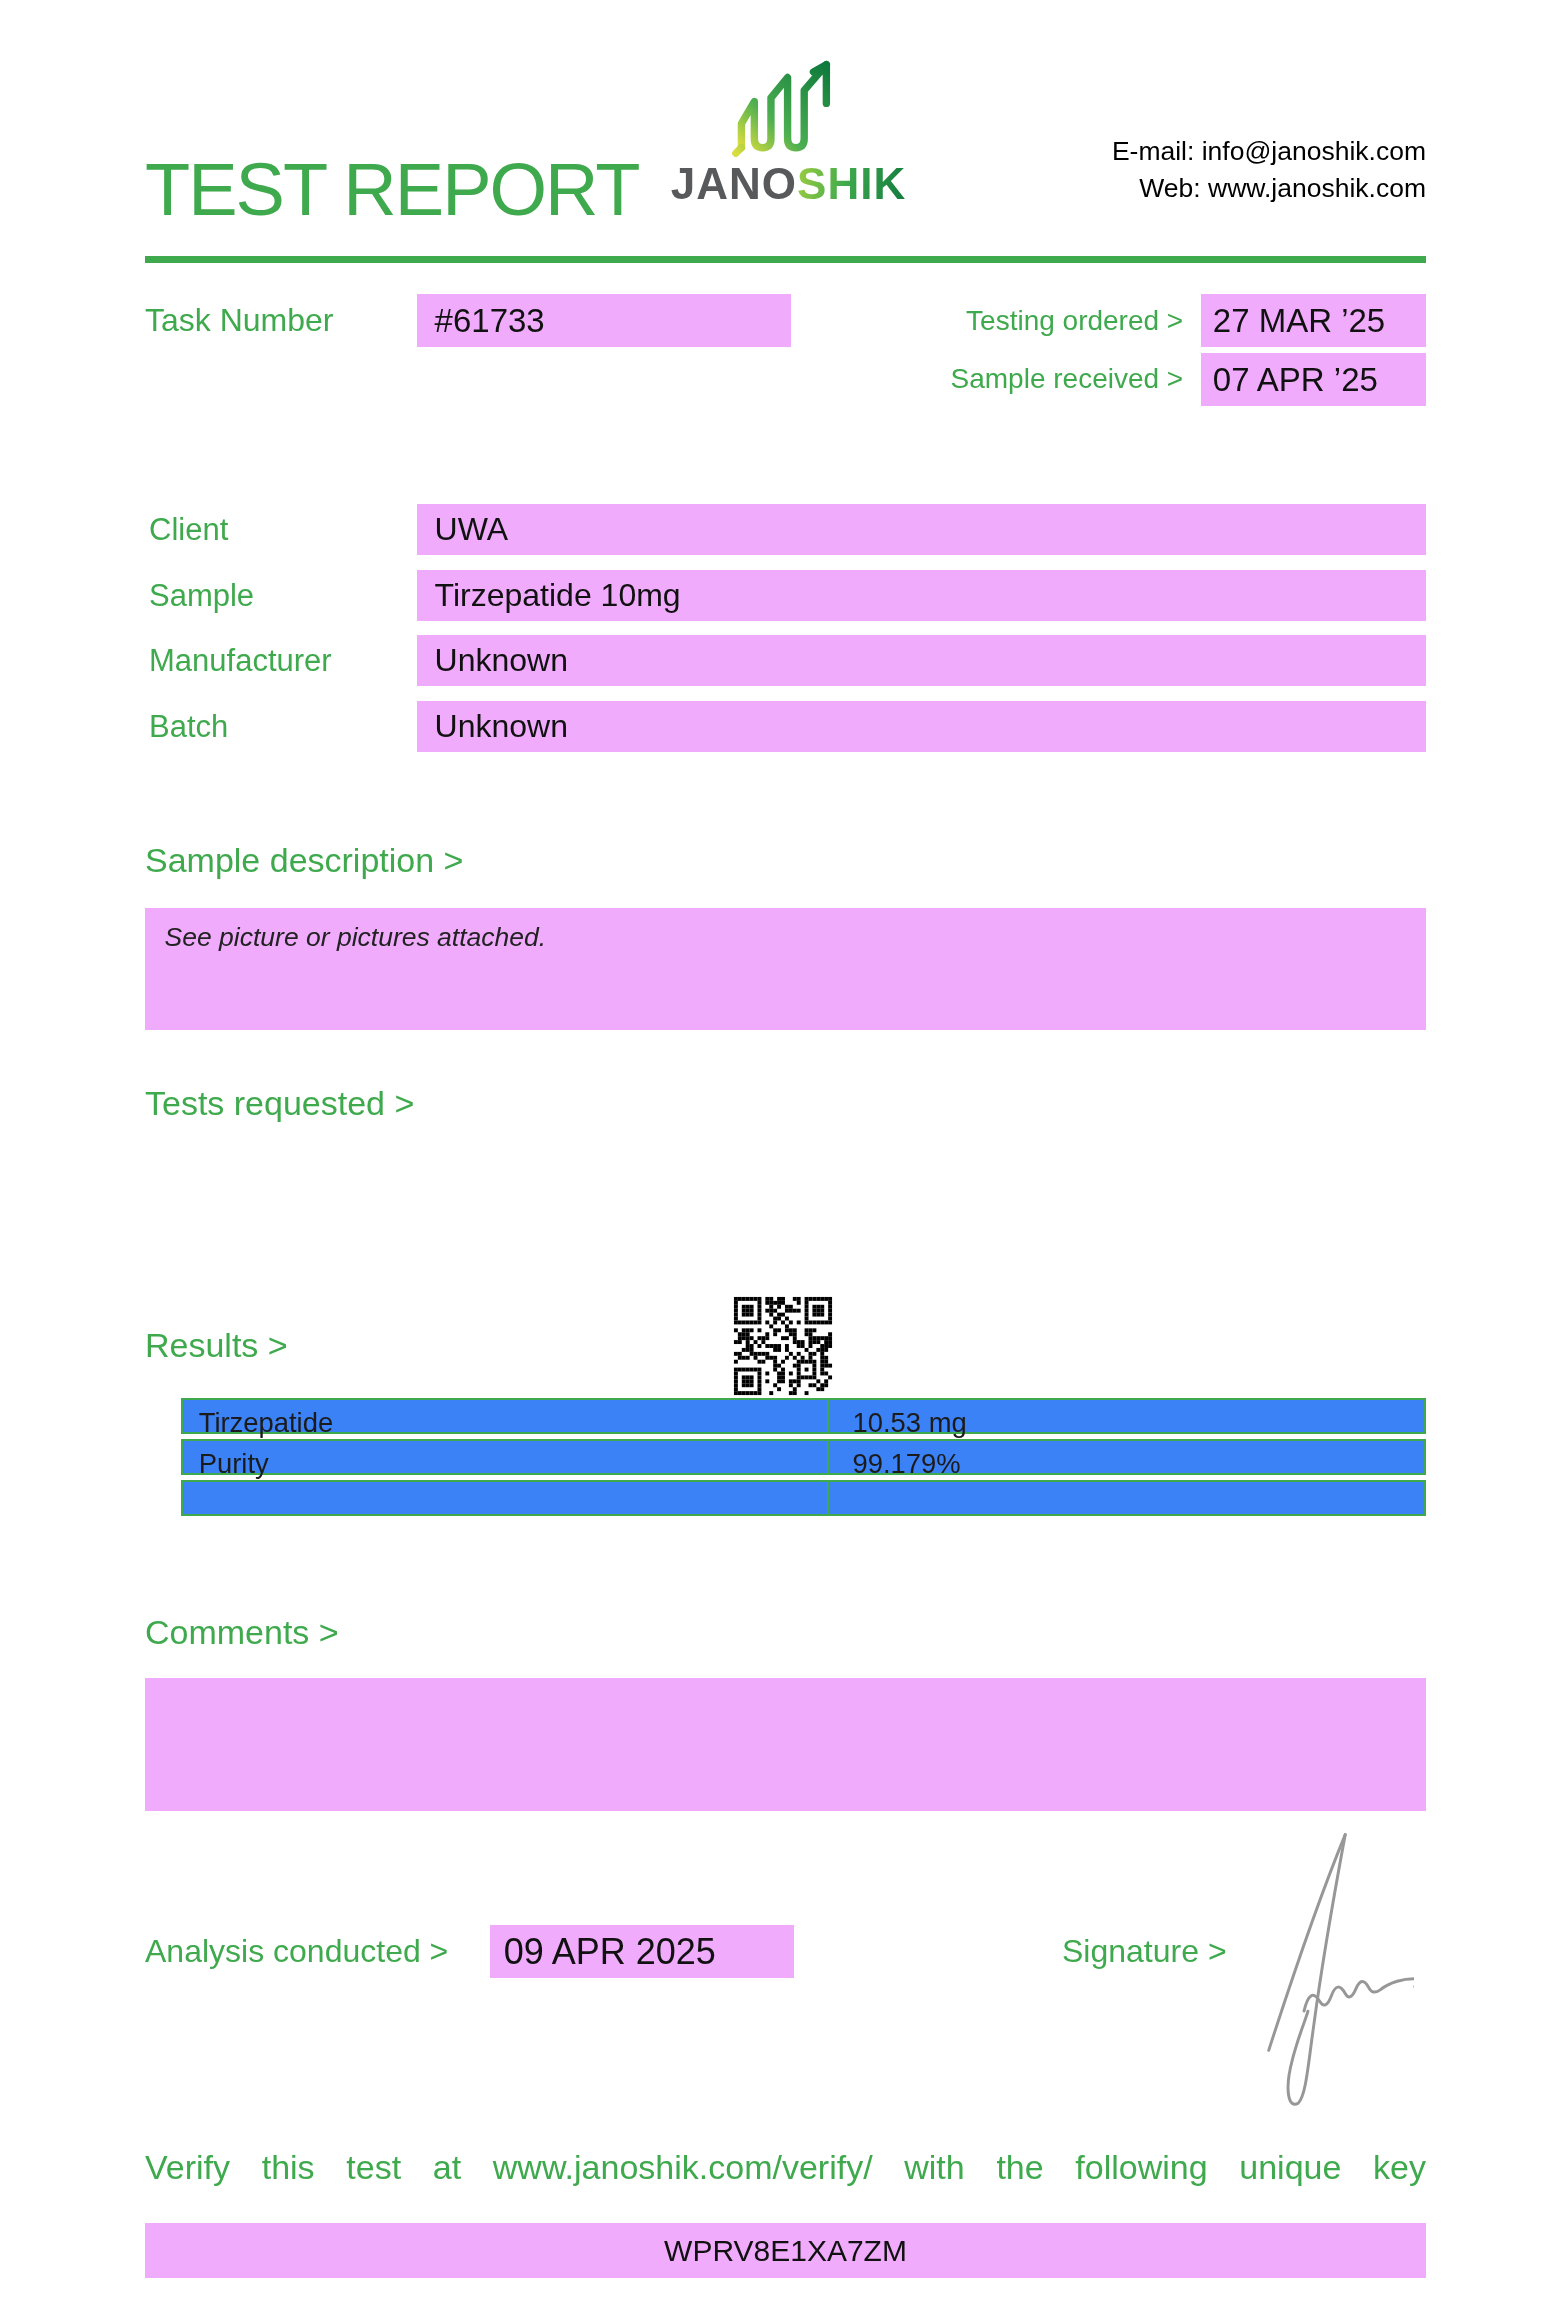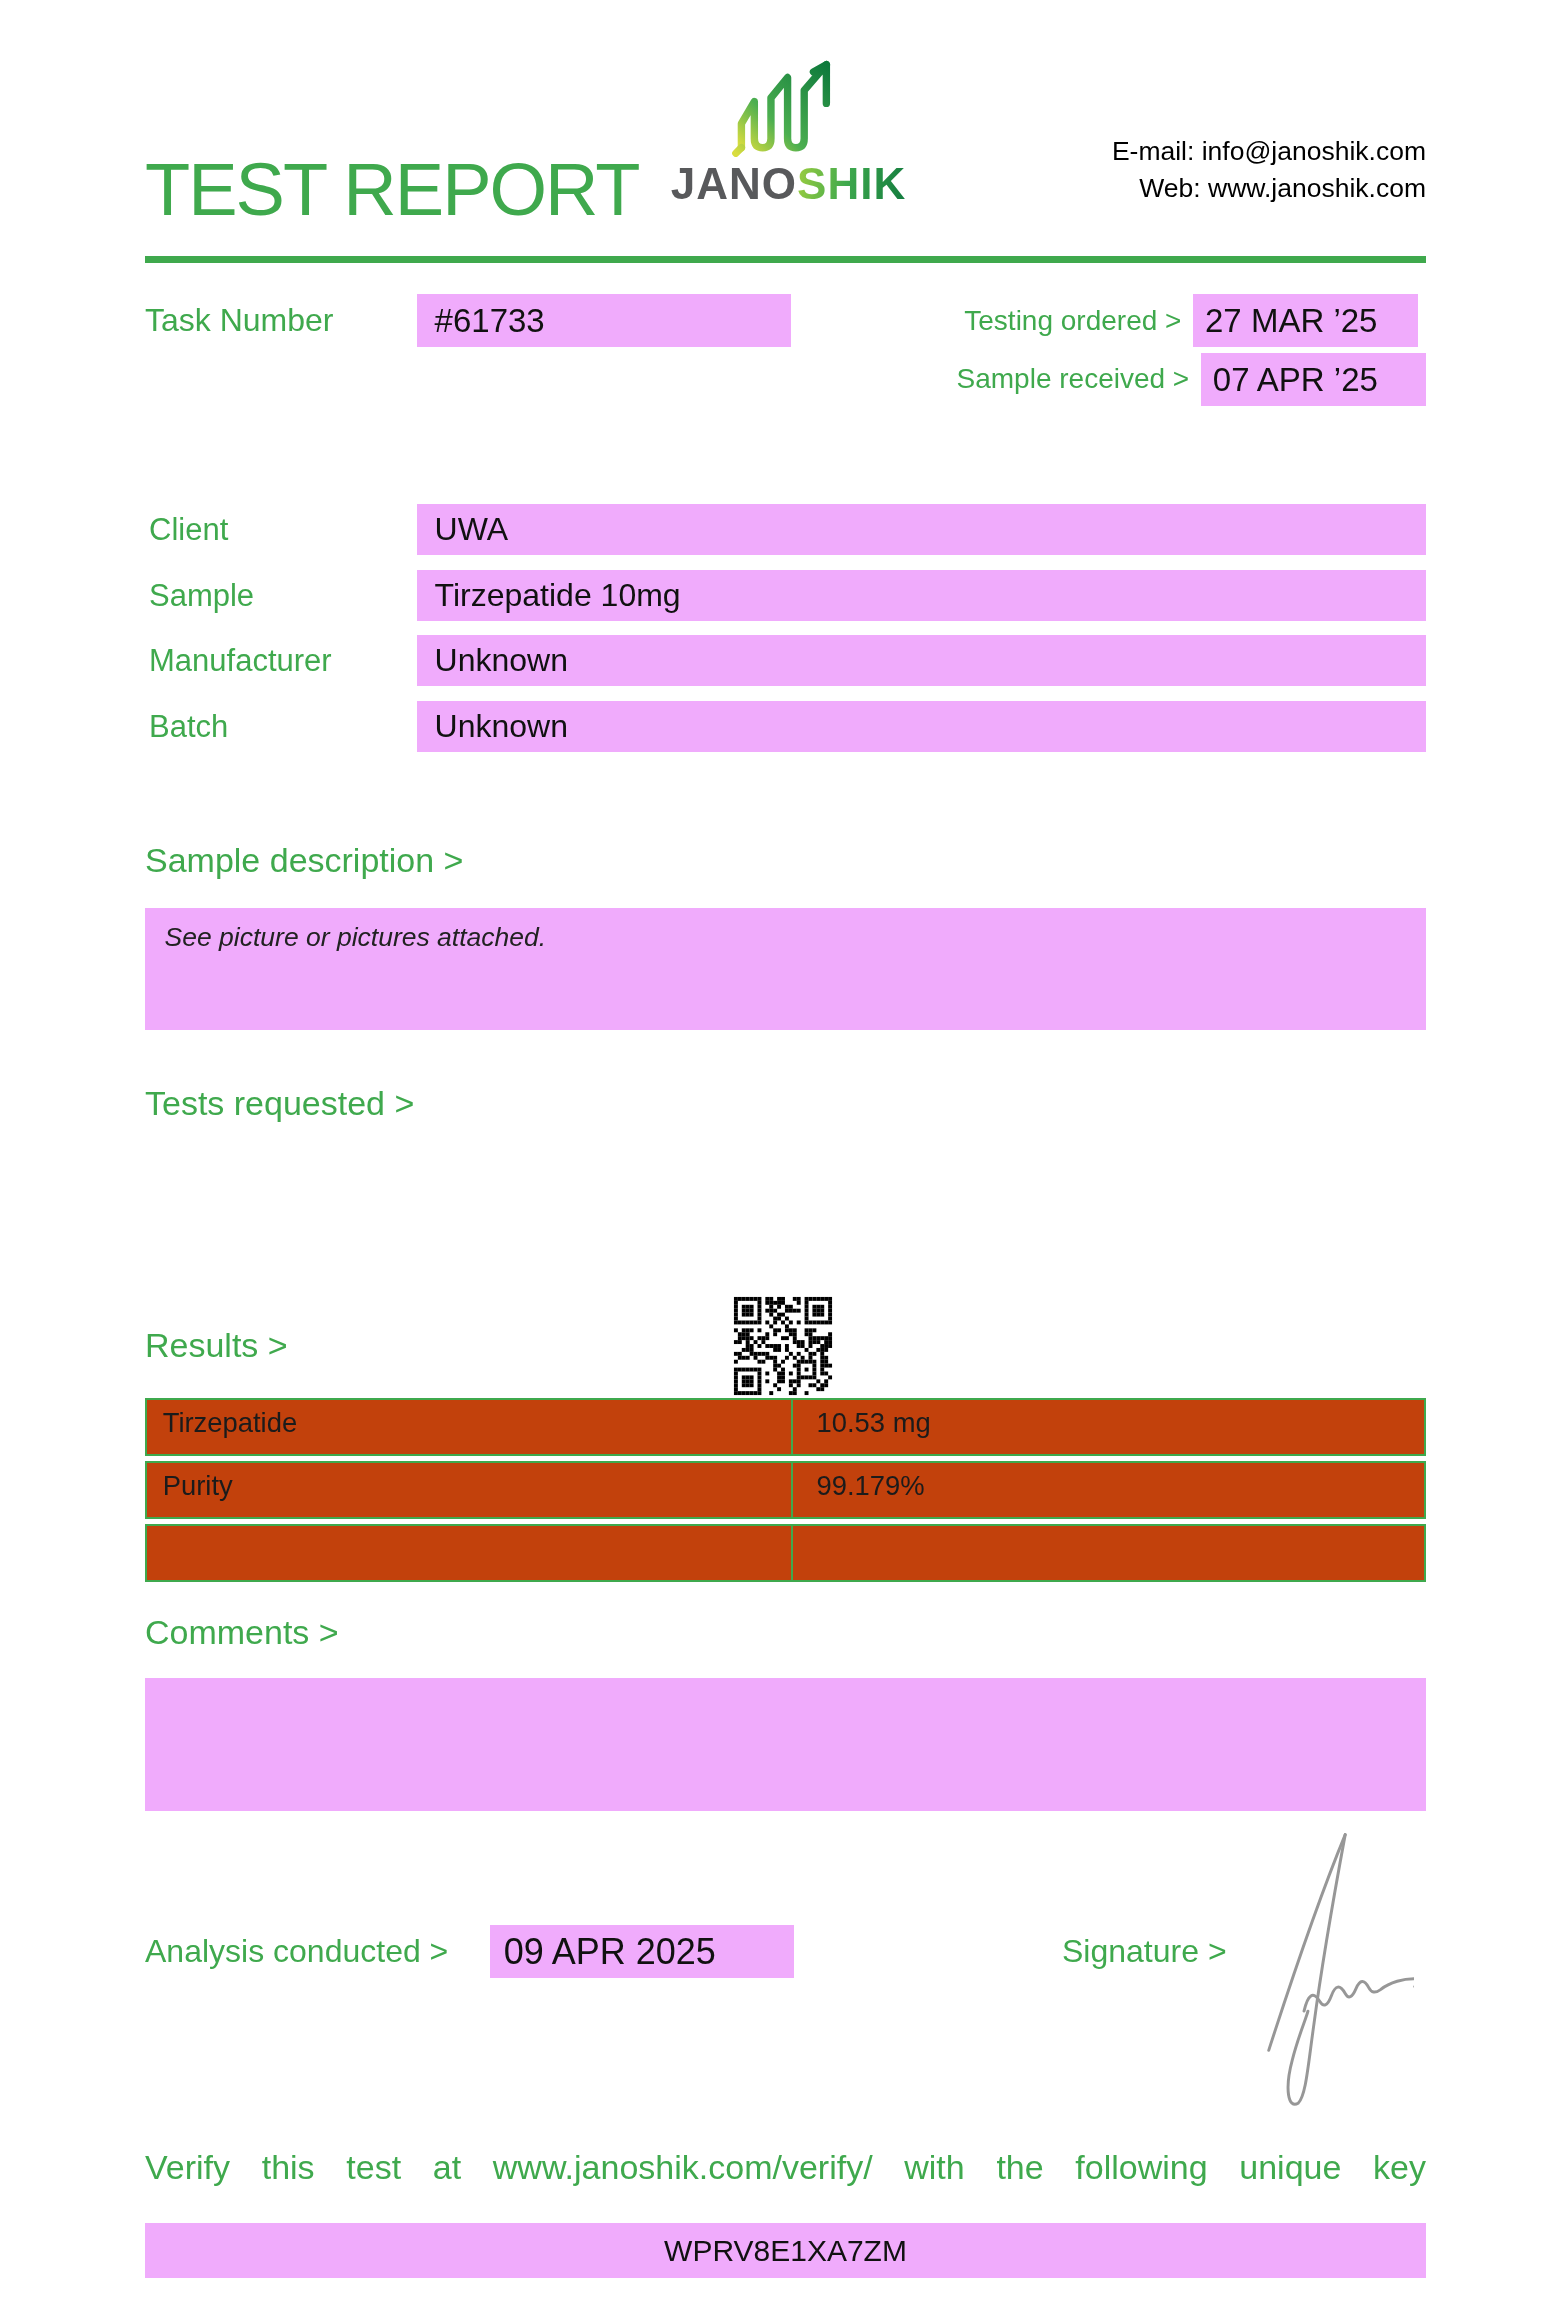--- a/index.html
+++ b/index.html
@@ -34,37 +34,37 @@
   .rule { left:145px; right:142px; top:256px; height:6.9px; background:var(--green); }
 
   
   .task-label { left:145px; top:294px; height:53px; line-height:53px; font-size:32px; color:var(--green); }
   .task-box   { left:417px; top:294px; width:374px; height:53px; }
   .grey-box   { background:#f0abfc; box-sizing:border-box; }
   .task-box, .date-box { font-size:33px; color:#111; }
   .task-box { line-height:53px; padding-left:17.6px; }
 
   .dates-col { right:142px; top:294px; }
-  .date-row { display:flex; align-items:center; justify-content:center; height:53px; margin-bottom:5.9px; }
+  .date-row { display:flex; align-items:center; justify-content:flex-end; height:53px; margin-bottom:5.9px;gap:6px; }
   .date-row .dlabel { font-size:28px; color:var(--green); margin-right:11.8px; white-space:nowrap; }
   .date-box { width:225px; height:53px; line-height:53px; padding-left:11.8px; }
 
   
   .info-rows { left:145px; right:142px; top:504px; }
   .info-row { position:relative; height:51px; margin-bottom:14.7px; }
   .info-row .ilabel { position:absolute; left:4px; top:0; height:51px; line-height:51px; font-size:31px; color:var(--green); }
   .info-row .ibox { margin-left:272px; height:51px; line-height:51px; padding-left:17.6px; font-size:32px; color:#111; }
 
   
   .sec-head { font-size:34px; color:var(--green); white-space:nowrap; }
   .sec-box { left:145px; right:142px; padding:13.7px 19.6px; font-size:26.5px; color:#222;font-style:italic; }
 
   
   .rtable { left:145px; right:142px; top:1398px; }
-  .rtable .trow { display:flex; border:2.9px solid var(--green); height:58px; box-sizing:border-box; margin-bottom:4.9px; background:#c2410c; }
+  .rtable .trow { display:flex; border:2.9px solid var(--green); height:36px; box-sizing:border-box; margin-bottom:4.9px; background:#3b82f6;margin-left:36px; }
   .rtable .c1 { width:646px; border-right:2.9px solid var(--green); box-sizing:border-box; line-height:46px; padding-left:15.7px; font-size:27.4px; }
   .rtable .c2 { flex:1; line-height:46px; padding-left:23.5px; font-size:27.4px; }
 
   
   .foot-label { height:53px; line-height:53px; font-size:32px; color:var(--green); white-space:nowrap; }
   .date-box2 { left:490px; top:1925px; width:304px; height:53px; line-height:53px; padding-left:13.7px; font-size:36px; color:#111; }
   .verify { left:145px; right:142px; top:2148px; font-size:34px; color:var(--green);
             text-align:justify; text-align-last:justify; white-space:normal; }
   .key-box { left:145px; right:142px; top:2223px; height:55px; line-height:55px; text-align:center; font-size:30px; color:#111; }
 

